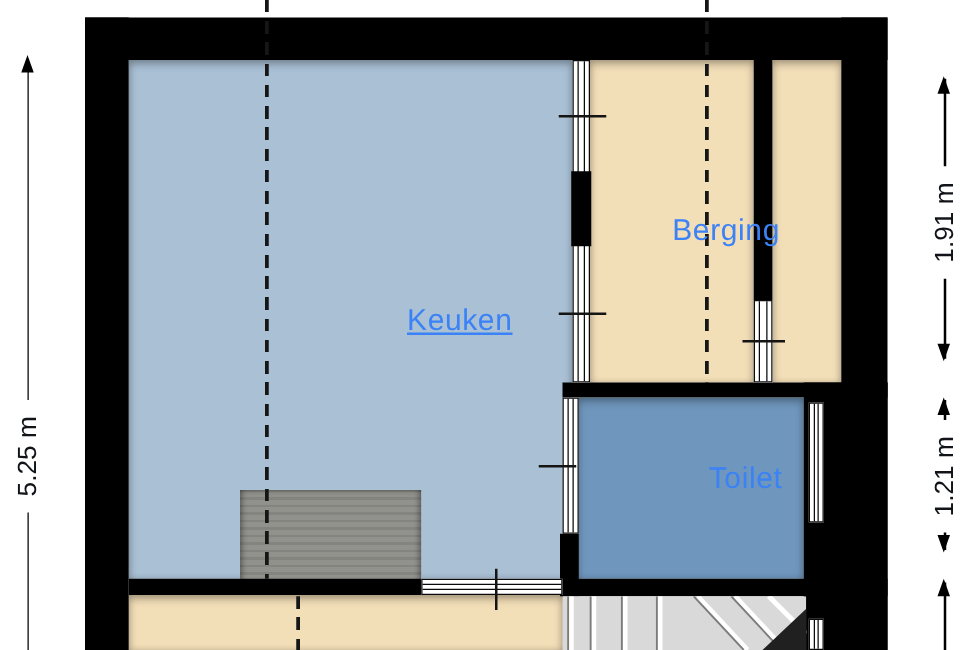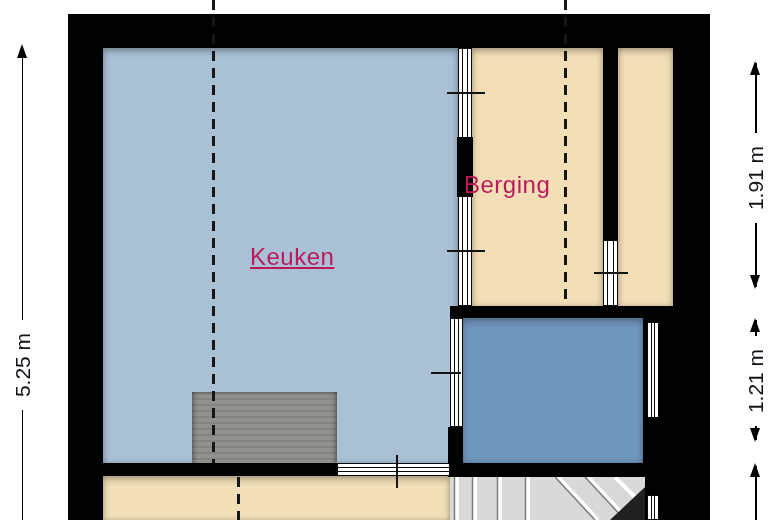--- a/index.html
+++ b/index.html
@@ -4,22 +4,22 @@
 <style>
   html,body{margin:0;padding:0;background:#fff;}
   #plan{
     position:relative;width:780px;height:520px;background:#fff;overflow:hidden;
     font-family:"Liberation Sans", sans-serif;color:#1d2129;
   }
   .abs{position:absolute;}
   .wall{position:absolute;background:#000;}
   .floor{position:absolute;box-shadow:inset 0 3px 7px rgba(0,0,0,.30), inset 0 0 5px rgba(0,0,0,.12);}
   .room-label{
-    position:absolute;text-align:left;font-size:24px;line-height:28px;height:28px;
-    color:#be185d;letter-spacing:.5px;
+    position:absolute;text-align:right;font-size:24px;line-height:28px;height:28px;
+    color:#3b82f6;letter-spacing:.5px;
   }
   
   .win-v{position:absolute;background:#fff;border:1px solid #0a0a0a;box-sizing:border-box;}
   .win-v::before,.win-v::after{content:"";position:absolute;top:0;bottom:0;width:1px;background:#0a0a0a;}
   .win-v::before{left:3px;} .win-v::after{right:3px;}
   .win-h{position:absolute;background:#fff;border:1px solid #0a0a0a;box-sizing:border-box;}
   .win-h::before,.win-h::after{content:"";position:absolute;left:0;right:0;height:1px;background:#0a0a0a;}
   .win-h::before{top:3px;} .win-h::after{bottom:3px;}
   .tick{position:absolute;background:#141414;}
   .dash-v{position:absolute;width:3.5px;background:repeating-linear-gradient(180deg,#161616 0 10px,transparent 10px 17px);}
@@ -93,20 +93,21 @@
       <line x1="105" y1="0" x2="145" y2="43" stroke="#7c7c7c" stroke-width="1.5"></line>
       <line x1="138" y1="0" x2="178" y2="43" stroke="#ffffff" stroke-width="4"></line>
       <line x1="135" y1="0" x2="175" y2="43" stroke="#7c7c7c" stroke-width="1.5"></line>
       <line x1="165" y1="0" x2="195" y2="30" stroke="#ffffff" stroke-width="4"></line>
     </g>
     <polygon points="160,43 195,10 195,43" fill="#202020"></polygon>
   </svg>
 
   <div class="room-label" style="left:250px;top:243px;width:160px;text-decoration:underline;">Keuken</div>
   <div class="room-label" style="left:464px;top:171px;width:160px;">Berging</div>
+  <div class="room-label" style="left:466px;top:369px;width:160px;">Toilet</div>
 
   <div class="dimline" style="left:21.5px;top:50px;height:470px;"></div>
   <div class="arr arr-up" style="left:16.5px;top:44px;"></div>
   <div class="dim-label" style="left:-22px;top:352px;">5.25 m</div>
 
   <div class="dimline" style="left:755px;top:63px;height:224px;"></div>
   <div class="arr arr-up" style="left:750px;top:61px;"></div>
   <div class="arr arr-down" style="left:750px;top:275px;"></div>
   <div class="dim-label" style="left:711px;top:165px;">1.91 m</div>
 

